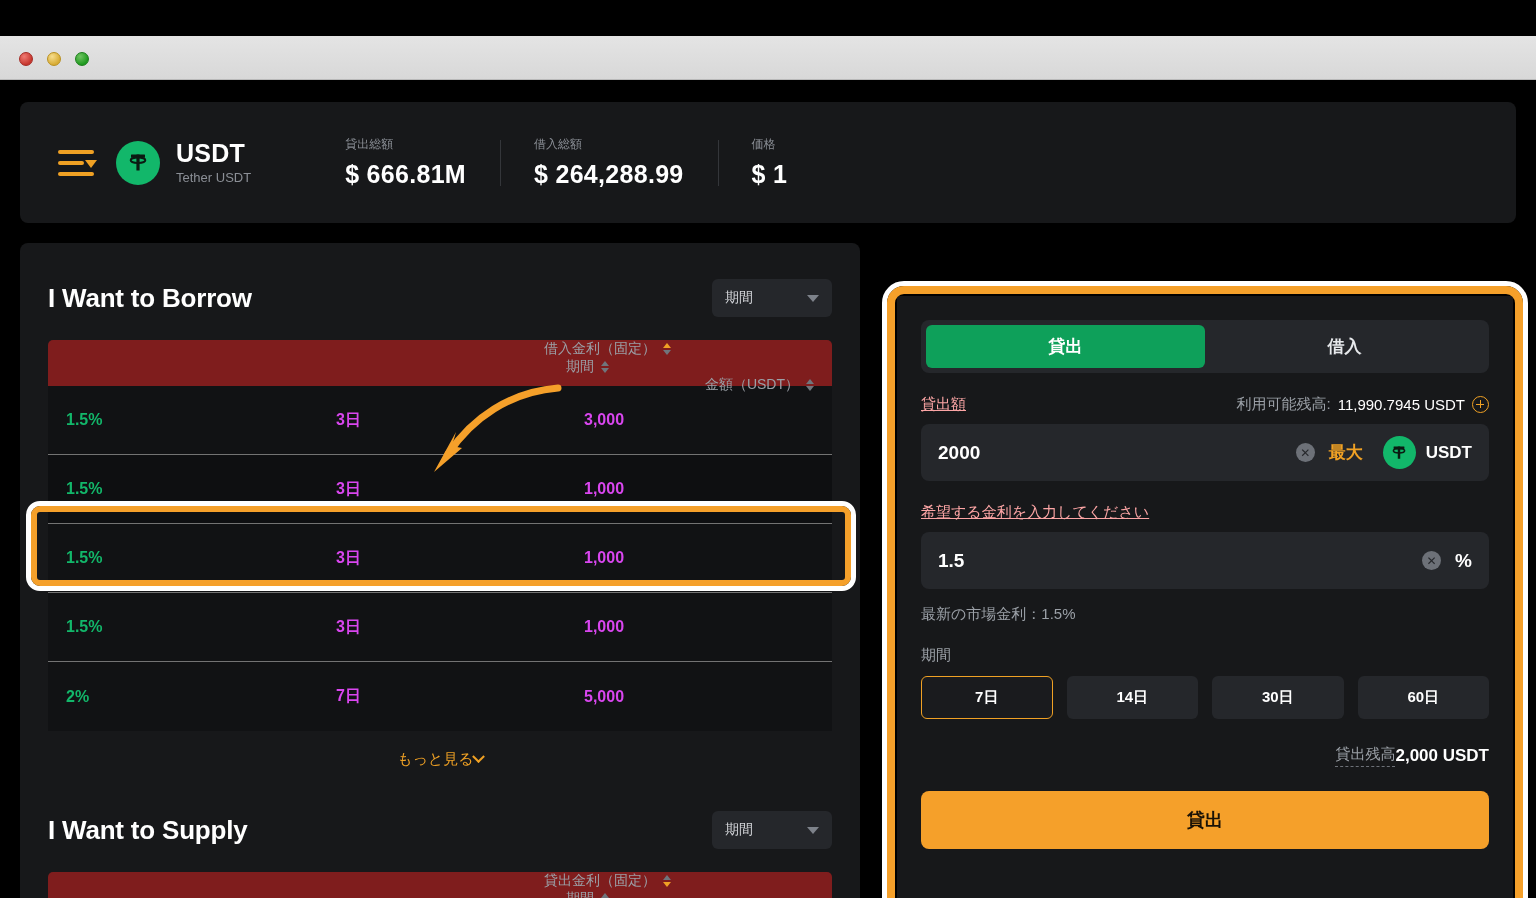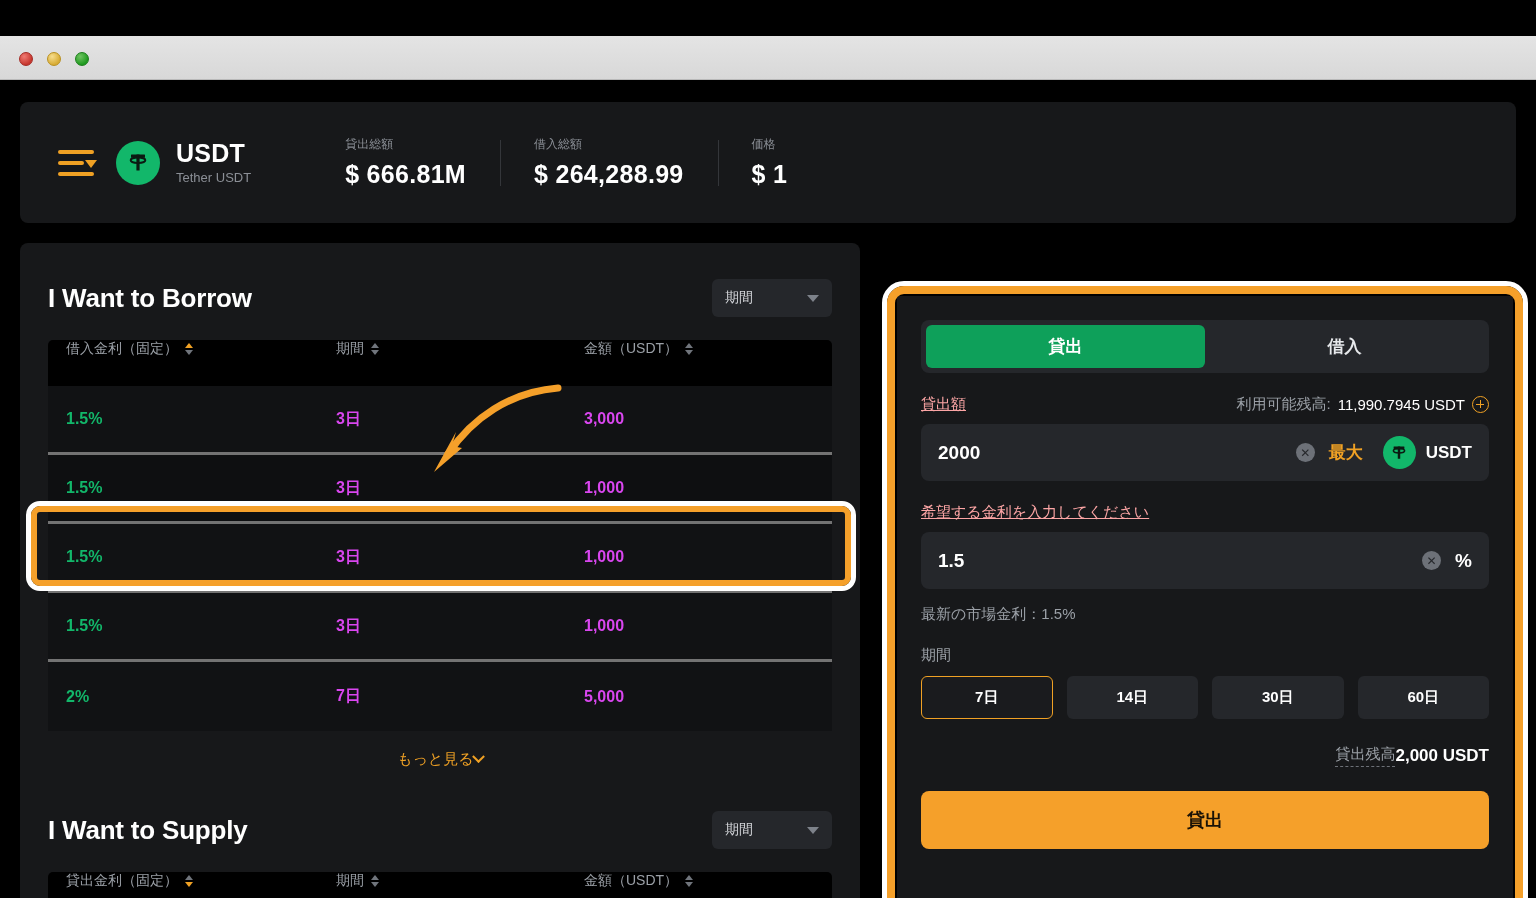--- a/index.html
+++ b/index.html
@@ -132,46 +132,47 @@
   .period-select .lbl { font-size: 14px; color: #d4d6da; }
   .tri-down {
     width: 0; height: 0;
     border-left: 6px solid transparent;
     border-right: 6px solid transparent;
     border-top: 7px solid #7d828a;
   }
 
   .tbl { margin: 23px 28px 0 28px; }
   .tbl-head {
-    display: flex; align-items: flex-start;
+    display: flex; align-items: flex-end;
     height: 46px;
-    background: #000000;
+    background: #7f1d1d;
     border-radius: 5px 5px 0 0;
     padding: 0 18px;
+    flex-direction: column;
   }
   .tbl-head .cell { font-size: 14px; color: #9ba0a7; display: flex; align-items: center; gap: 7px; }
   .c1 { width: 270px; }
   .c2 { width: 248px; }
   .c3 { flex: 1; }
   .sorter { display: inline-flex; flex-direction: column; gap: 2px; }
   .sorter .up, .sorter .dn {
     width: 0; height: 0;
     border-left: 4.5px solid transparent;
     border-right: 4.5px solid transparent;
   }
   .sorter .up { border-bottom: 5px solid #70757c; }
   .sorter .dn { border-top: 5px solid #70757c; }
   .sorter.asc .up { border-bottom-color: #f0a124; }
   .sorter.desc .dn { border-top-color: #f0a124; }
 
   .tbl-row {
     display: flex; align-items: center;
     height: 69px;
     padding: 0 18px;
-    border-bottom: 3px solid #737373;
+    border-bottom: 1px solid #737373;
     background: #111214;
   }
   .tbl-row .cell { font-size: 16px; font-weight: bold; color: #d946ef; }
   .tbl-row .rate { color: #12b76a; }
   .tbl-row.highlighted { background: #0e0f11; }
 
   .more-link {
     text-align: center;
     color: #f0a124;
     font-size: 15px;

